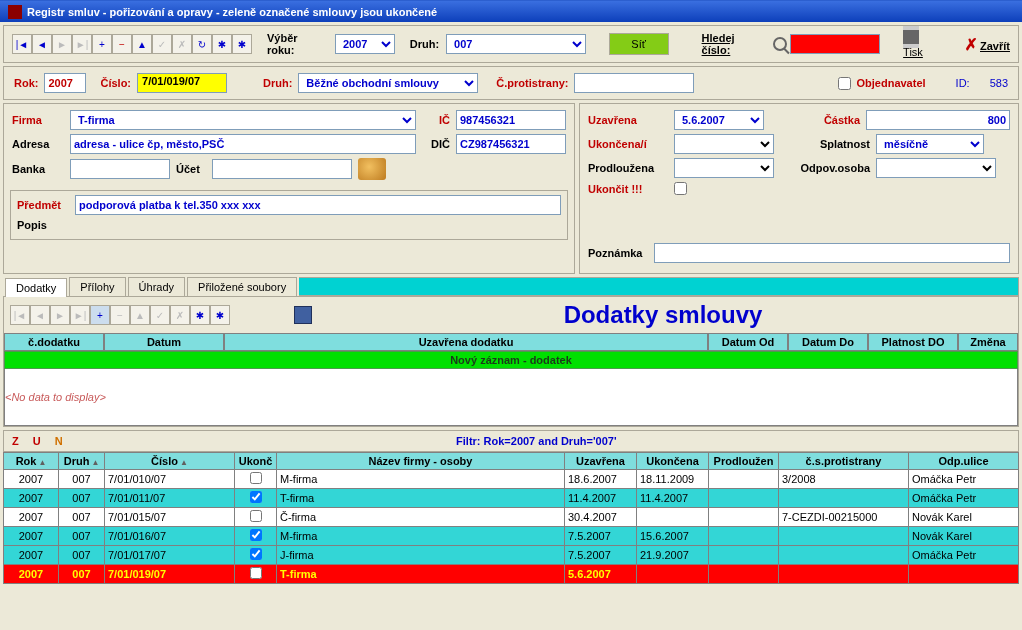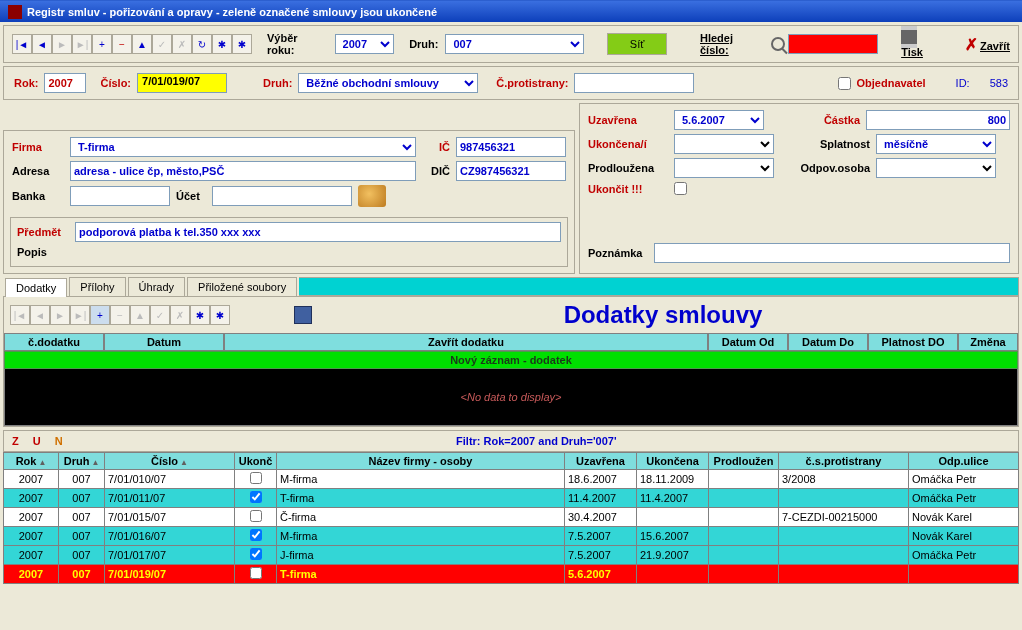--- a/index.html
+++ b/index.html
@@ -21,41 +21,41 @@
 .redtxt { color:#c00000; font-weight:bold; }
 .bluetxt{ color:#0000cd; font-weight:normal;}
 
 
 .row2 { display:flex; align-items:center; padding:6px 10px; gap:6px; border:1px solid #aca899; margin:3px; background:#ece9d8;}
 .yellowbox { background: #ffff00; color:#000; font-weight:bold; border:1px solid #7f9db9; height:20px; padding:1px 4px; min-width:90px; display:inline-block;}
 
 
 .panels { display:flex; gap:4px; margin:0 3px; }
 .panel { border:1px solid #aca899; background:#ece9d8; padding:6px 8px; }
-.panelL { flex:1;margin-top:27px; }
+.panelL { flex:1; }
 .panelR { width:440px; }
 .frow { display:flex; align-items:center; gap:6px; margin-bottom:4px; }
 .flbl { display:inline-block; color:#c00000; font-weight:bold; min-width:52px; text-align:left;}
 .flblb { color:#000; font-weight:bold; }
 .handicon { width:28px; height:22px; display:inline-block; background:radial-gradient(circle at 40% 40%, #f2c060, #bd7b20); border-radius:3px; }
 
 
 .tabs { display:flex; margin:3px 3px 0 3px; padding-left:2px;}
 .tab { border:1px solid #aca899; border-bottom:none; padding:3px 10px; background:#ece9d8; margin-right:2px; cursor:pointer;}
 .tab.active { background:#fff; font-weight:normal; position:relative; top:1px;}
 .tabbar-rest{ flex:1; background:#00d2d2; border:1px solid #aca899; border-left:none;}
 
 
 .dodatky { border:1px solid #aca899; margin:0 3px; background:#ece9d8; }
 .dodatky .tool2 { display:flex; align-items:center; gap:2px; padding:4px 6px; }
 .dodatky .title { color:#0000cd; font-weight:bold; font-size:24px; flex:1; text-align:center; }
 .tablehead { display:flex; }
 .th { border:1px solid #808080; background:#7fdede; padding:2px 4px; text-align:center; font-weight:bold; color:#000; }
 .greenrow{ background:#00e000; text-align:center; font-weight:bold; padding:2px 0; color:#1a3a1a; border:1px solid #4d9a4d;}
-.nodata{ background:#000000; color:#c85a5a; text-align:center; padding:22px 0; font-style:italic; border:1px solid #808080; border-top:none;}
+.nodata{ background:#ffffff; color:#c85a5a; padding:22px 0; font-style:italic; border:1px solid #808080; border-top:none;}
 
 
 .filterrow { padding:4px 8px; display:flex; align-items:center; border:1px solid #aca899; margin:3px 3px 0 3px;}
 .filterlabel { color:#0000cd; font-weight:bold; margin-left:auto; margin-right:auto;}
 .btable { width:calc(100% - 6px); margin:0 3px 3px 3px; border-collapse:collapse; }
 .btable th { border:1px solid #808080; background:#7fdede; padding:2px 3px; font-weight:bold; font-size:11px; color:#000;}
 .btable td { border:1px solid #808080; padding:2px 3px; font-size:11px; }
 .btable td.num{ text-align:center;}
 .rw-white{ background:#fff;}
 .rw-cyan{ background:#33d6d6;}
@@ -95,21 +95,21 @@
     <div class="navbtn" style="color:#0000cd">✱</div>
   </div>
   <span class="lbl">Výběr roku:</span>
   <select class="blue" style="width:60px"><option>2007</option></select>
   <span class="lbl">Druh:</span>
   <select class="blue" style="width:140px"><option>007</option></select>
   <button class="btn" style="margin-left:20px;width:60px">Síť</button>
   <span class="lbl linklbl" style="margin-left:30px">Hledej číslo:</span>
   <span class="spy-ic"></span>
   <input type="text" style="background: rgb(255, 0, 0); width: 90px;">
-  <span style="margin-left:20px"><span class="print-ic"></span> <span class="linklbl" style="font-weight:bold">Tisk</span></span>
+  <span style="margin-left:20px"><span class="print-ic"></span> <span class="linklbl" style="font-weight:normal">Tisk</span></span>
   <span style="margin-left:20px"><span class="close-x">✗</span><span class="linklbl" style="font-weight:bold">Zavřít</span></span>
 </div>
 
 <div class="row2">
   <span class="redtxt">Rok:</span>
   <input type="text" class="txt blue" style="width: 42px; color: rgb(192, 0, 0);" value="2007">
   <span class="redtxt" style="margin-left:8px">Číslo:</span>
   <span class="yellowbox">7/01/019/07</span>
   <span class="redtxt" style="margin-left:30px">Druh:</span>
   <select class="blue" style="width:180px"><option>Běžné obchodní smlouvy</option></select>
@@ -159,21 +159,21 @@
     <div class="frow">
       <span class="flbl" style="min-width:80px">Uzavřena</span>
       <select class="blue" style="width:100px"><option>5.6.2007</option></select>
       <span class="flbl" style="min-width:70px;text-align:right;margin-left:20px">Částka</span>
       <input type="text" class="txt blue" style="width: 144px; text-align: right;" value="800">
     </div>
     <div class="frow">
       <span class="flbl" style="min-width:80px">Ukončena/í</span>
       <select style="width:100px"><option></option></select>
       <span class="flbl flblb" style="min-width:70px;text-align:right;margin-left:20px;color:#000">Splatnost</span>
-      <select class="blue" style="width:120px"><option>měsíčně</option></select>
+      <select class="blue" style="width:108px"><option>měsíčně</option></select>
     </div>
     <div class="frow">
       <span class="flbl flblb" style="min-width:80px;color:#000">Prodloužena</span>
       <select style="width:100px"><option></option></select>
       <span class="flbl flblb" style="min-width:70px;text-align:right;margin-left:20px;color:#000">Odpov.osoba</span>
       <select style="width:120px"><option></option></select>
     </div>
     <div class="frow">
       <span class="flbl" style="min-width:80px">Ukončit !!!</span>
       <input type="checkbox" style="">
@@ -209,21 +209,21 @@
       <div class="navbtn" style="color:#0000cd">✱</div>
       <div class="navbtn" style="color:#0000cd">✱</div>
     </div>
     <span style="width:60px"></span>
     <span style="width:18px;height:18px;background:#4060a0;display:inline-block;border:1px solid #20305a"></span>
     <span class="title">Dodatky smlouvy</span>
   </div>
   <div class="tablehead">
     <div class="th" style="width:100px">č.dodatku</div>
     <div class="th" style="width:120px">Datum</div>
-    <div class="th" style="flex:1">Zavřít dodatku</div>
+    <div class="th" style="flex:1">Uzavřena dodatku</div>
     <div class="th" style="width:80px">Datum Od</div>
     <div class="th" style="width:80px">Datum Do</div>
     <div class="th" style="width:90px">Platnost DO</div>
     <div class="th" style="width:60px">Změna</div>
   </div>
   <div class="greenrow">Nový záznam - dodatek</div>
   <div class="nodata">&lt;No data to display&gt;</div>
 </div>
 
 <div class="filterrow">

